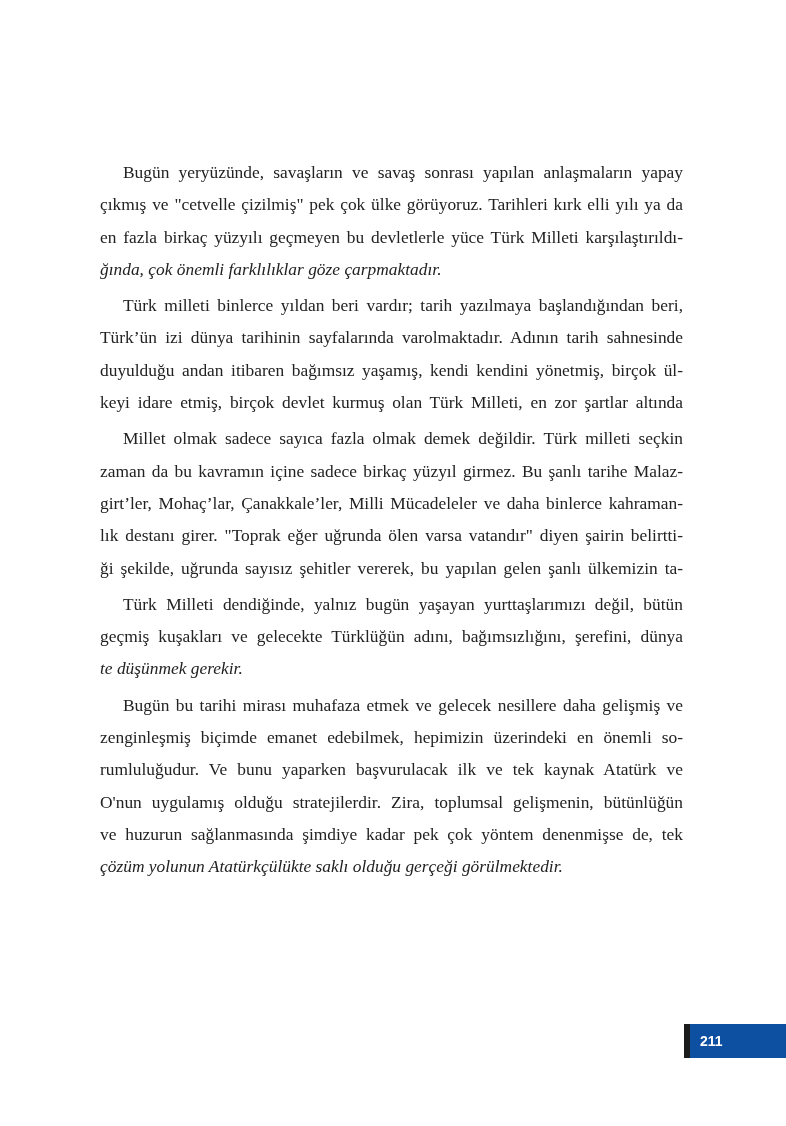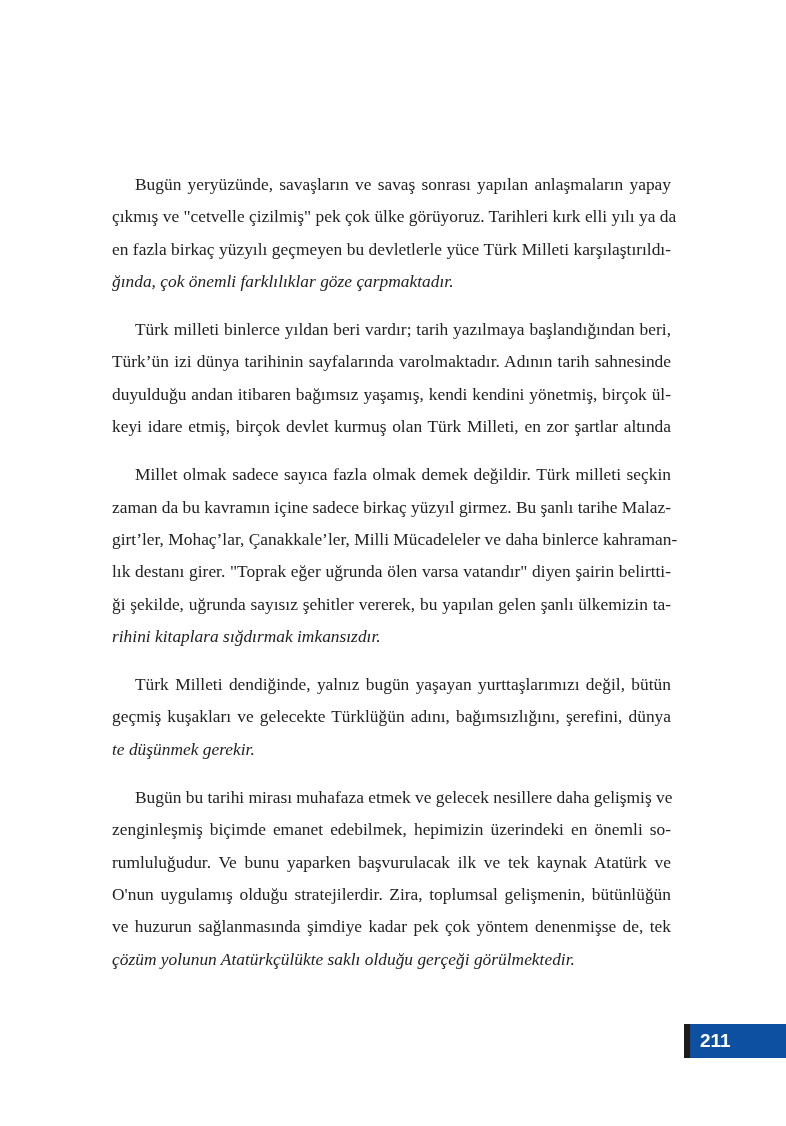--- a/index.html
+++ b/index.html
@@ -7,37 +7,37 @@
     width: 786px; height: 1126px; background: #ffffff;
     position: relative; overflow: hidden;
     font-family: "DejaVu Serif", "Liberation Serif", serif;
   }
   .page-text {
     position: absolute; left: 96px; top: 152px; width: 591px;
     color: #222222;
     font-family: "Liberation Serif", "DejaVu Serif", serif;
     font-size: 17.4px;
   }
-  .paragraph { margin: 16px; }
+  .paragraph { margin: 4px; }
   .line {
     display: block; height: 32.3px; line-height: 32.3px;
     white-space: nowrap;
     text-align: justify; text-align-last: justify;
   }
   .line.indent { padding-left: 23px; }
   .line.last { text-align-last: left; font-style: italic; }
   .page-number-badge {
     position: absolute; left: 684px; top: 1024px; width: 102px; height: 34px;
     background: #0d4fa0;
     border-left: 6px solid #1c1c1c;
     box-sizing: border-box;
   }
   .page-number {
     position: absolute; left: 10px; top: 0; line-height: 34px;
-    color: #ffffff; font-weight: bold; font-size: 19px;
+    color: #ffffff; font-weight: bold; font-size: 14px;
     font-family: "Liberation Sans", "DejaVu Sans", sans-serif;
     text-align: center;
   }
 </style>
 </head>
 <body>
 
 <div class="page-text">
 
   <p class="paragraph">
@@ -53,21 +53,20 @@
     <span class="line">duyulduğu andan itibaren bağımsız yaşamış, kendi kendini yönetmiş, birçok ül-</span>
     <span class="line">keyi idare etmiş, birçok devlet kurmuş olan Türk Milleti, en zor şartlar altında</span>
   </p>
 
   <p class="paragraph">
     <span class="line indent">Millet olmak sadece sayıca fazla olmak demek değildir. Türk milleti seçkin</span>
     <span class="line">zaman da bu kavramın içine sadece birkaç yüzyıl girmez. Bu şanlı tarihe Malaz-</span>
     <span class="line">girt’ler, Mohaç’lar, Çanakkale’ler, Milli Mücadeleler ve daha binlerce kahraman-</span>
     <span class="line">lık destanı girer. "Toprak eğer uğrunda ölen varsa vatandır" diyen şairin belirtti-</span>
     <span class="line">ği şekilde, uğrunda sayısız şehitler vererek, bu yapılan gelen şanlı ülkemizin ta-</span>
-    <span class="line last">rihini kitaplara sığdırmak imkansızdır.</span>
   </p>
 
   <p class="paragraph">
     <span class="line indent">Türk Milleti dendiğinde, yalnız bugün yaşayan yurttaşlarımızı değil, bütün</span>
     <span class="line">geçmiş kuşakları ve gelecekte Türklüğün adını, bağımsızlığını, şerefini, dünya</span>
     <span class="line last">te düşünmek gerekir.</span>
   </p>
 
   <p class="paragraph">
     <span class="line indent">Bugün bu tarihi mirası muhafaza etmek ve gelecek nesillere daha gelişmiş ve</span>

